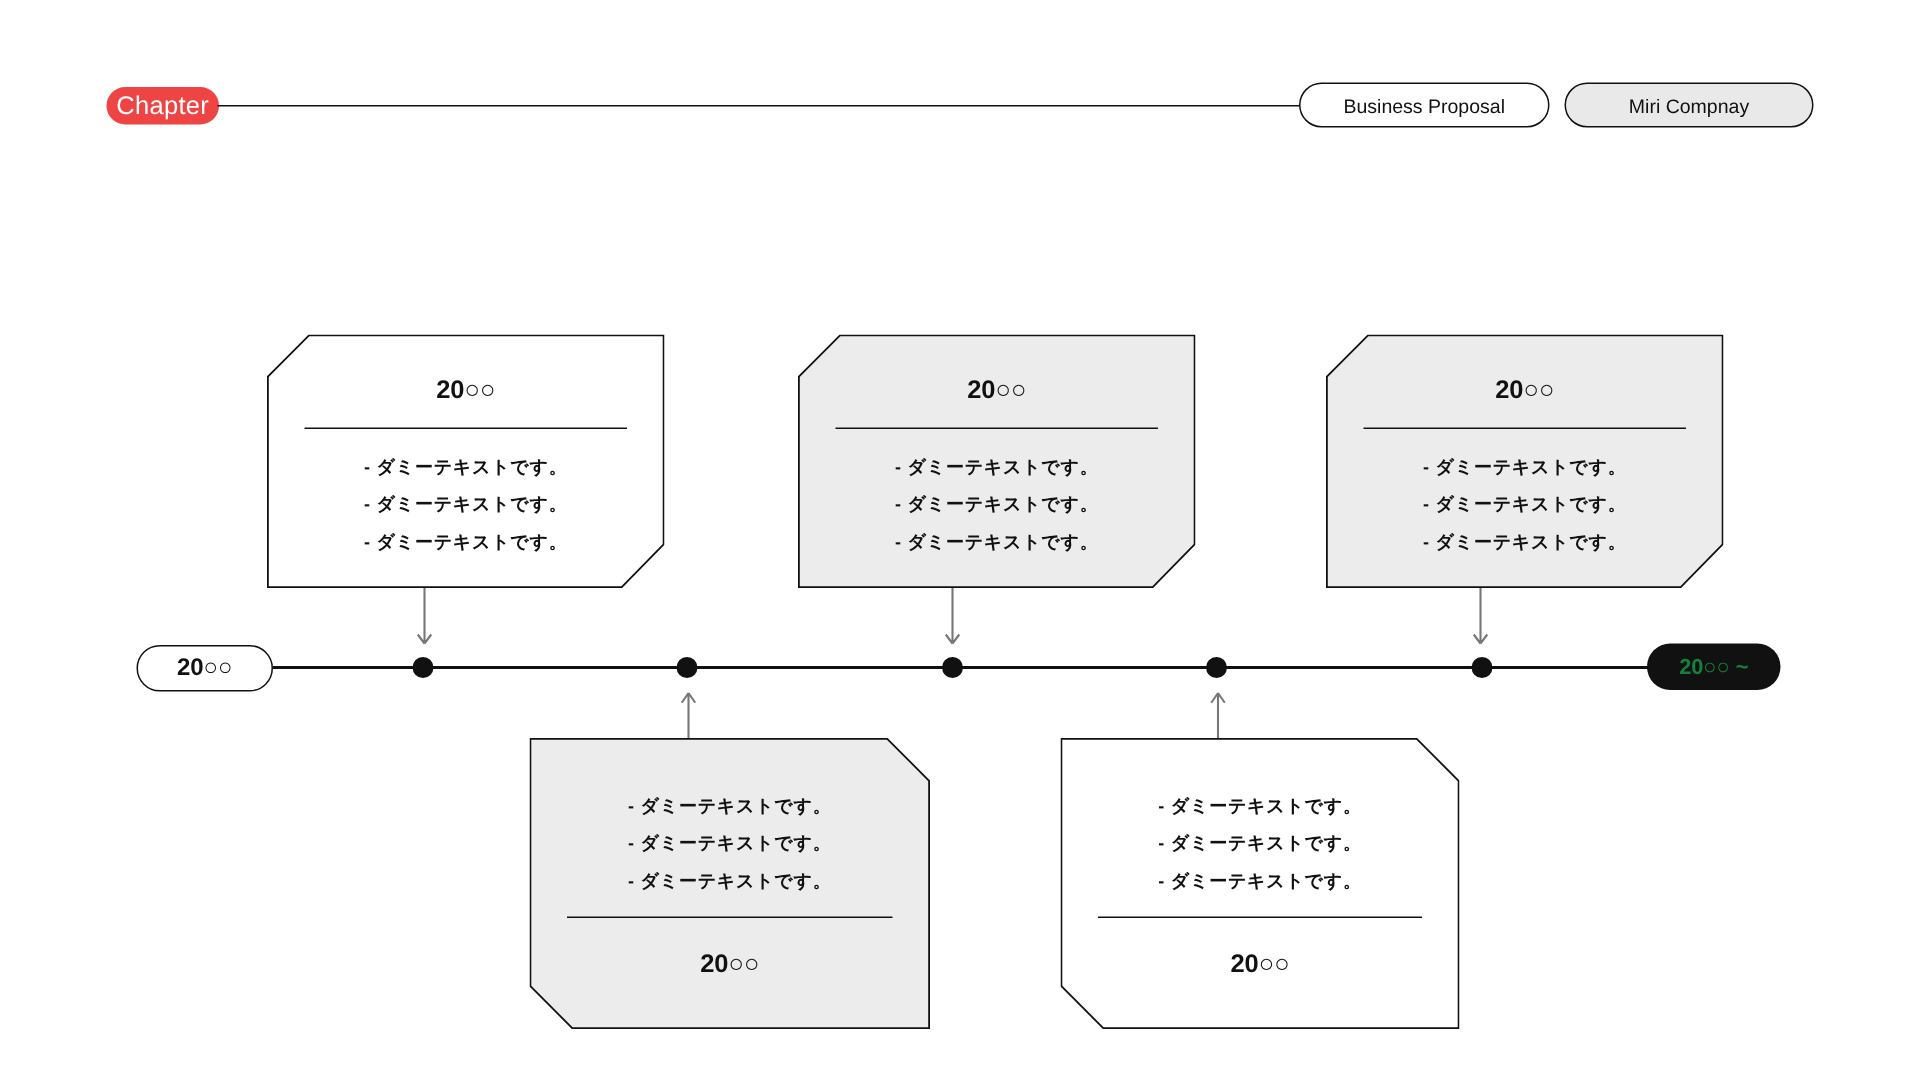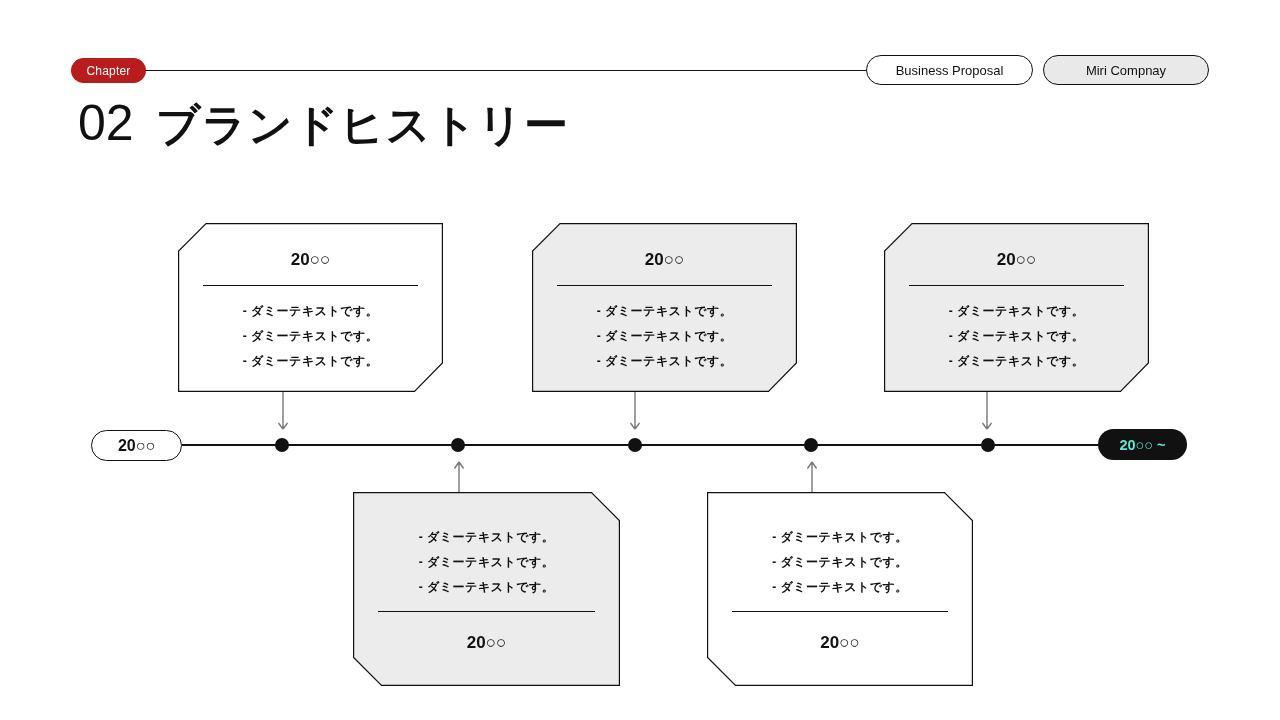--- a/index.html
+++ b/index.html
@@ -2,35 +2,35 @@
 <html><head>
 <meta charset="utf-8">
 <style>
   html,body{margin:0;padding:0;background:#fff;}
   .slide{position:relative;width:1280px;height:720px;background:#fff;overflow:hidden;
          font-family:"Liberation Sans","DejaVu Sans",sans-serif;color:#111;}
 
   
   .pill{position:absolute;box-sizing:border-box;display:flex;align-items:center;justify-content:center;
         border-radius:999px;white-space:nowrap;}
-  .chapter-pill{left:71px;top:58px;width:75px;height:25px;background:#b91c1c;color:#fff;font-size:12px;letter-spacing:.2px;}
+  .chapter-pill{left:71px;top:58px;width:75px;height:25px;background:#ef4444;color:#fff;font-size:17px;letter-spacing:.2px;}
   .header-line{position:absolute;left:145px;top:69.5px;width:722px;height:1.6px;background:#111;}
   .bp-pill{left:866px;top:55px;width:167px;height:30px;background:#fff;border:1.6px solid #111;font-size:13px;}
   .miri-pill{left:1043px;top:55px;width:166px;height:30px;background:#e9e9e9;border:1.6px solid #111;font-size:13px;}
 
   
   .title-row{position:absolute;left:78px;top:94px;display:flex;align-items:baseline;}
   .title-number{font-size:50px;font-weight:300;letter-spacing:0;}
   .title-text{font-size:44px;font-weight:700;margin-left:22px;letter-spacing:1px;}
 
   
   .tl-line{position:absolute;left:182px;top:444px;width:917px;height:2px;background:#111;}
   .tl-dot{position:absolute;top:438px;width:14px;height:14px;border-radius:50%;background:#111;}
   .start-pill{left:91px;top:430px;width:91px;height:31px;background:#fff;border:1.6px solid #111;font-size:16px;font-weight:700;}
-  .end-pill{left:1098px;top:429px;width:89px;height:31px;background:#111;color:#5eead4;font-size:14.5px;font-weight:700;}
+  .end-pill{left:1098px;top:429px;width:89px;height:31px;background:#111;color:#15803d;font-size:14.5px;font-weight:700;}
 
   
   .card{position:absolute;box-sizing:border-box;text-align:center;}
   .card .shape{position:absolute;left:0;top:0;}
   .card-content{position:relative;}
   .card-year{font-size:17px;font-weight:700;line-height:20px;}
   .card-divider{height:0;border-top:1.5px solid #111;margin:0 auto;width:calc(100% - 50px);}
   .card-lines{display:inline-block;text-align:left;font-size:12px;font-weight:700;line-height:25px;letter-spacing:.5px;white-space:nowrap;}
   .card-top .card-year{margin-top:27px;}
   .card-top .card-divider{margin-top:15px;}
@@ -50,24 +50,20 @@
     <span>Chapter</span>
   </div>
   <div class="header-line"></div>
   <div class="pill miri-pill">
     <span>Miri Compnay</span>
   </div>
   <div class="pill bp-pill">
     <span>Business Proposal</span>
   </div>
 
-  <div class="title-row">
-    <span class="title-number">02</span>
-    <span class="title-text">ブランドヒストリー</span>
-  </div>
 
   <div class="tl-line"></div>
   <div class="tl-dot" style="left:275px;"></div>
   <div class="tl-dot" style="left:451px;"></div>
   <div class="tl-dot" style="left:628px;"></div>
   <div class="tl-dot" style="left:804px;"></div>
   <div class="tl-dot" style="left:981px;"></div>
 
   <div class="pill start-pill">
     <span>20○○</span>

